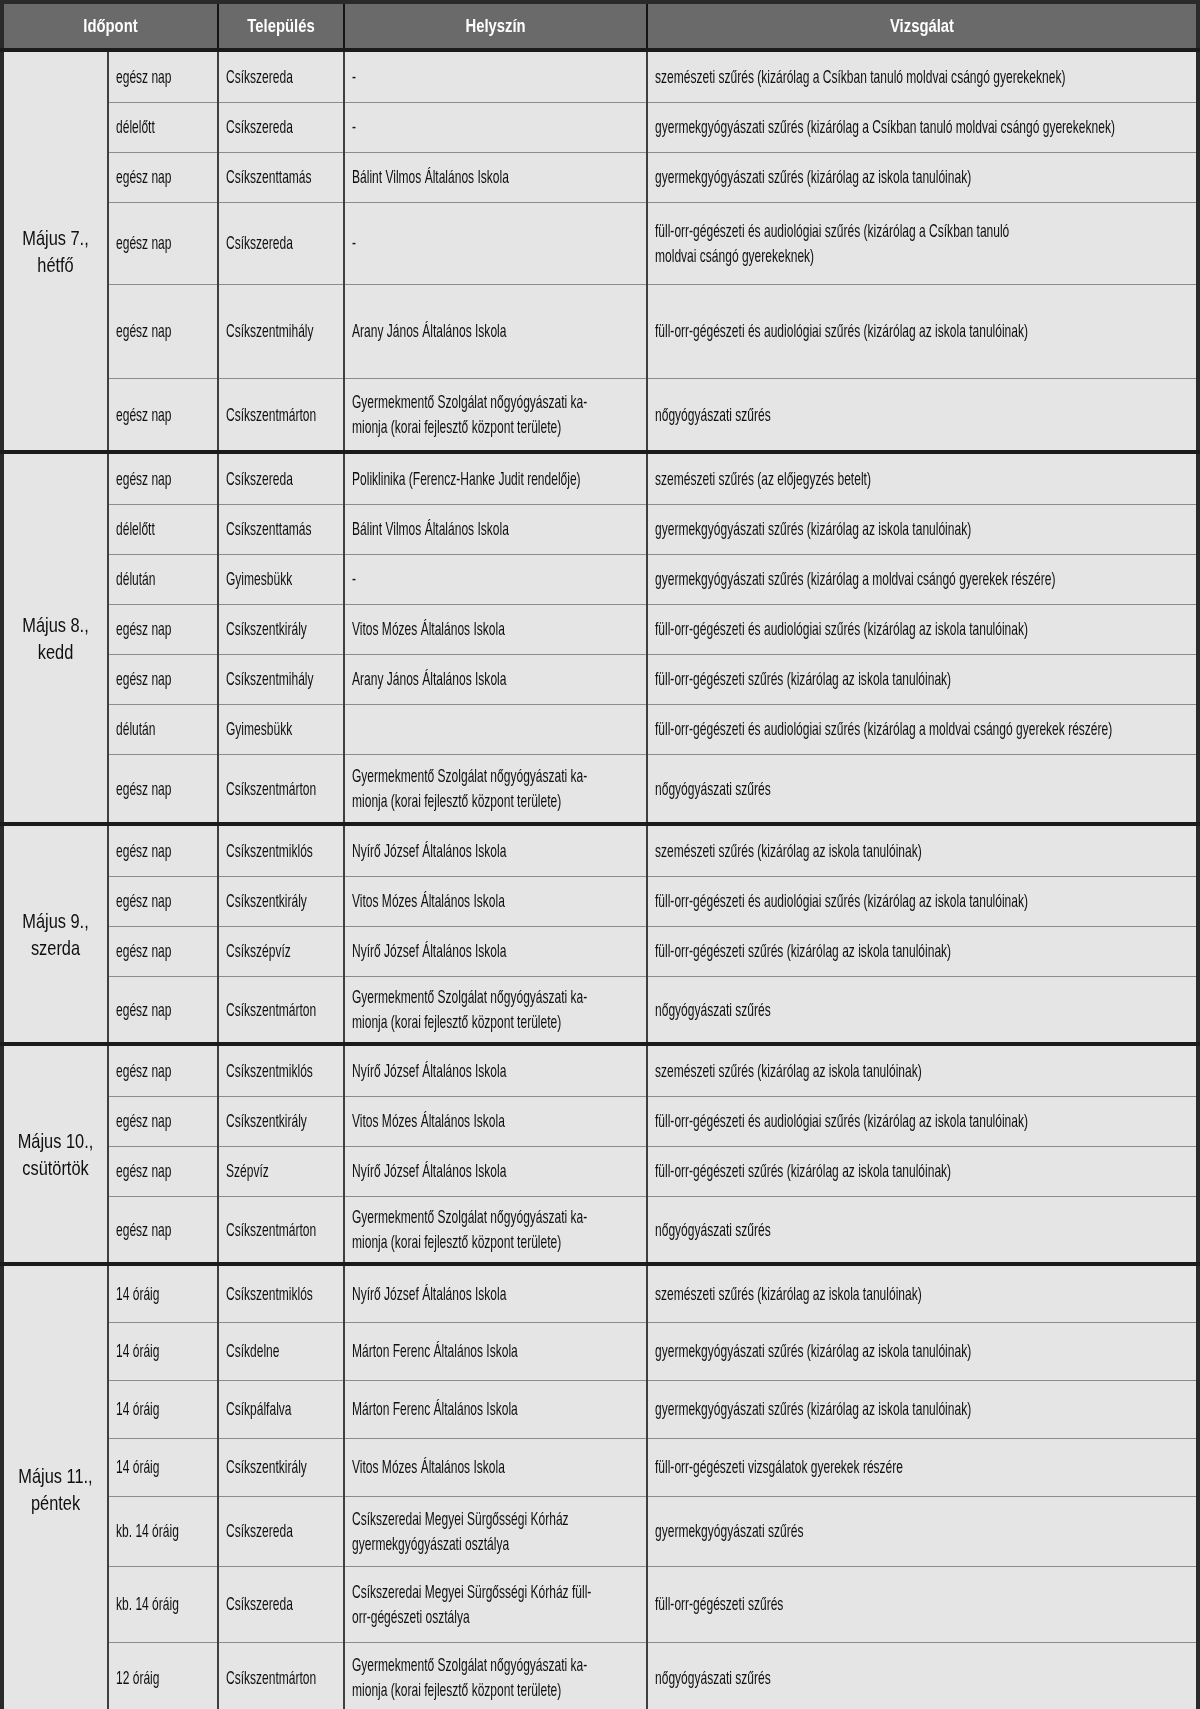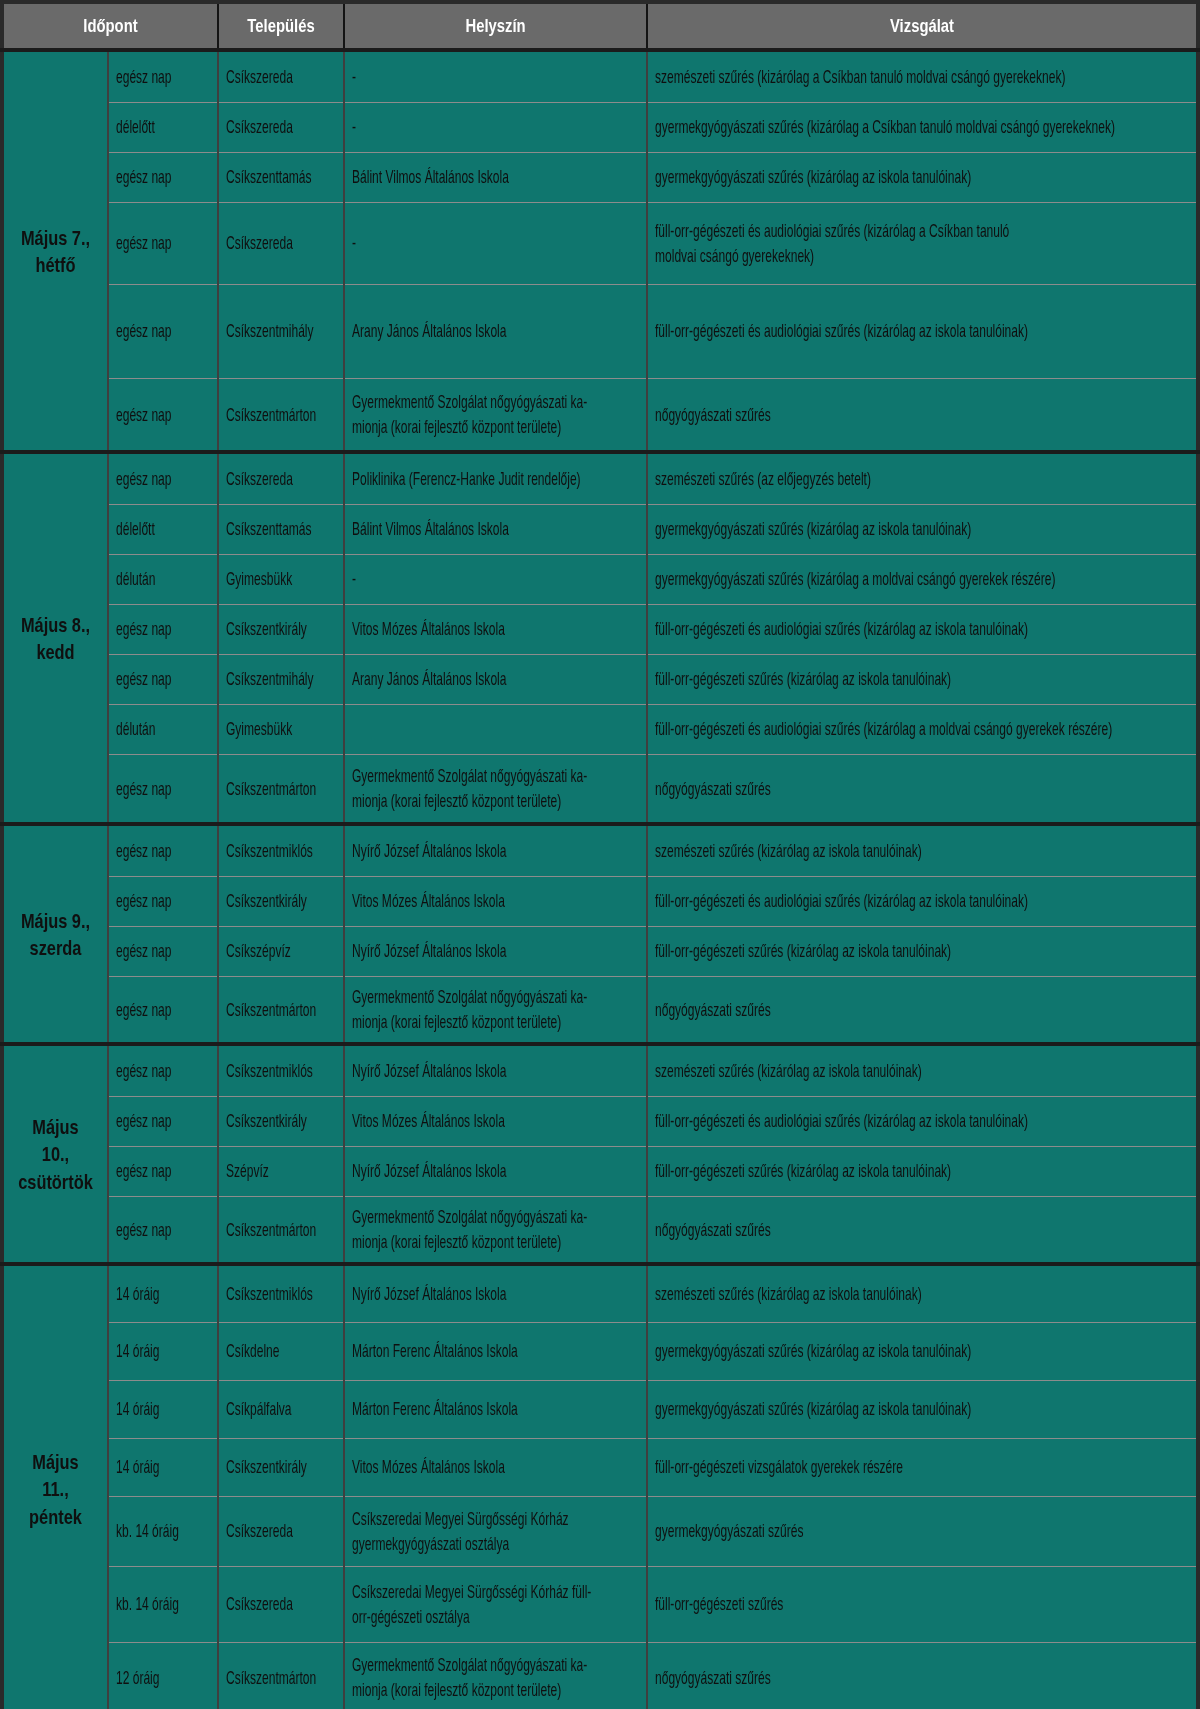--- a/index.html
+++ b/index.html
@@ -1,36 +1,36 @@
 <!DOCTYPE html>
 <html lang="hu"><head>
 <meta charset="utf-8">
 <style>
   html,body { margin:0; padding:0; background:#ffffff; }
   .page {
-    width:1200px; height:1709px; background:#0f766e; overflow:hidden;
+    width:1200px; height:1709px; background:#e5e5e5; overflow:hidden;
     font-family:"Liberation Sans", sans-serif; color:#111;
   }
   table.sched {
     border-collapse:collapse; table-layout:fixed;
     width:1200px; border:4px solid #2a2a2a;
   }
   th {
     background:#6a6a6a; color:#ffffff; height:44px; padding:0;
     border-left:2px solid #141414; border-bottom:3px solid #141414;
     font-weight:bold; text-align:center; vertical-align:middle;
   }
   td {
     border-left:2px solid #3f3f3f;
     border-top:1px solid #8c8c8c;
     padding:2px 7px; vertical-align:middle;
     color:#0f0f0f; overflow:hidden;
   }
   tr.sec > td { border-top:4px solid #1b1b1b; }
-  td.day { font-weight:bold; text-align:center; padding:2px 2px; }
+  td.day { font-weight:normal; text-align:center; padding:2px 2px; }
   
   .t {
     display:block; width:158%;
     transform:scaleX(0.633); transform-origin:0 50%;
     white-space:pre-line; font-size:19px; line-height:1.32;
   }
   .tc {
     display:block; width:100%;
     transform:scaleX(0.78); transform-origin:50% 50%;
     white-space:pre-line; text-align:center;

